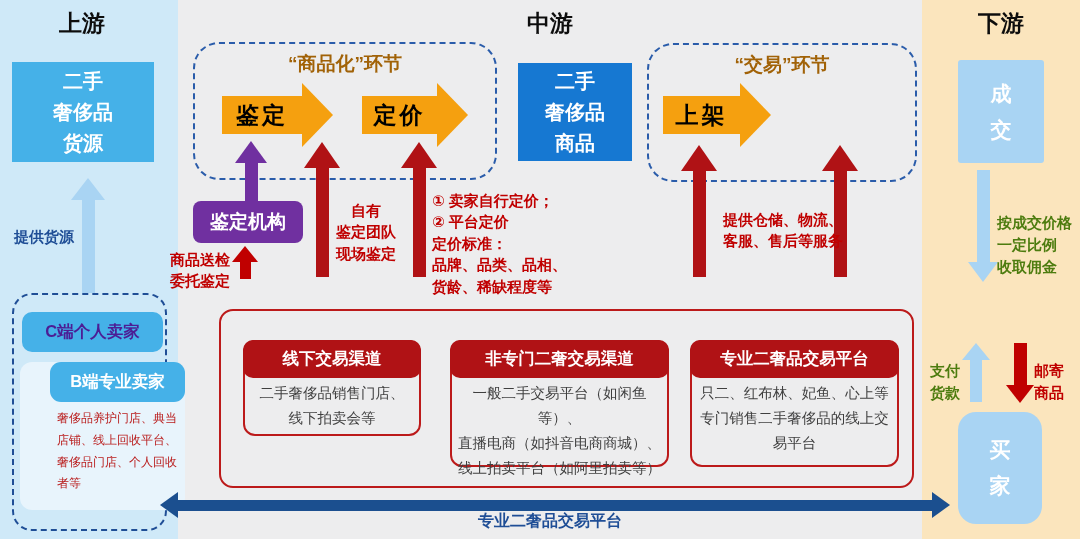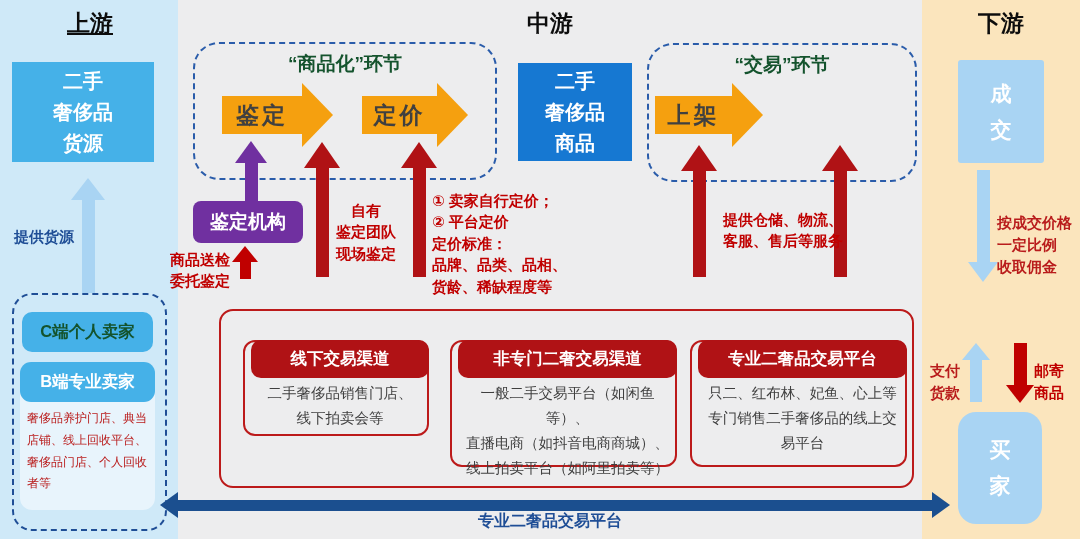--- a/index.html
+++ b/index.html
@@ -5,47 +5,47 @@
   html,body{margin:0;padding:0;}
   .canvas{position:relative;width:1080px;height:539px;overflow:hidden;
           font-family:"Liberation Sans","DejaVu Sans",sans-serif;background:#ededee;}
   .abs{position:absolute;}
   .t{white-space:pre-line;}
   
   .bg-up{left:0;top:0;width:178px;height:539px;background:#cfe9f8;}
   .bg-mid{left:178px;top:0;width:744px;height:539px;background:#ededee;}
   .bg-down{left:922px;top:0;width:158px;height:539px;background:#fbe5bd;}
   .coltitle{top:8px;font-size:23px;font-weight:bold;color:#0d0d0d;text-align:center;}
-  .t-up{left:8px;width:164px;text-decoration:underline;}
+  .t-up{left:0;width:164px;}
   .t-mid{left:178px;width:744px;}
   .t-down{left:922px;width:158px;}
   
   .source-box{left:12px;top:62px;width:142px;height:100px;background:#45b1e8;color:#fff;
     font-weight:bold;font-size:20px;line-height:1.55;display:flex;align-items:center;justify-content:center;text-align:center;}
   .supply-label{left:14px;top:228px;font-size:15px;font-weight:bold;color:#1f4e96;}
   .sellers-group{left:12px;top:293px;width:151px;height:234px;border:2px dashed #1f4e96;border-radius:20px;}
-  .c-seller{left:22px;top:312px;width:131px;height:40px;background:#45b1e8;border-radius:10px;color:#14532d;
+  .c-seller{left:22px;top:312px;width:141px;height:40px;background:#45b1e8;border-radius:10px;color:#4c1d95;
     font-weight:bold;font-size:16.5px;display:flex;align-items:center;justify-content:center;z-index:2;}
-  .b-card{left:20px;top:362px;width:135px;height:148px;background:#e8f4fc;border-radius:12px;z-index:2;}
+  .b-card{left:20px;top:362px;width:135px;height:148px;background:#e8f4fc;border-radius:12px;z-index:2;padding-left:30px;}
   .b-header{height:40px;background:#45b1e8;border-radius:11px;color:#fff;font-weight:bold;font-size:16.5px;
     display:flex;align-items:center;justify-content:center;}
   .b-desc{padding:6px 7px;font-size:12px;line-height:1.82;color:#b91c1c;}
   
   .group{border:2.5px dashed #2a5caa;border-radius:26px;z-index:1;}
   .group-comm{left:193px;top:42px;width:300px;height:134px;}
   .group-trade{left:647px;top:43px;width:266px;height:135px;}
-  .group-title{position:absolute;top:7px;left:0;width:100%;text-align:center;color:#14532d;font-weight:bold;font-size:19px;}
+  .group-title{position:absolute;top:7px;left:0;width:100%;text-align:center;color:#a16207;font-weight:bold;font-size:19px;}
   
   .oarr{display:flex;align-items:center;height:64px;top:83px;z-index:2;}
-  .oarr .sh{height:38px;background:#f5a00f;color:#404040;font-weight:bold;font-size:23px;letter-spacing:3px;
+  .oarr .sh{height:38px;background:#f5a00f;color:#000000;font-weight:bold;font-size:23px;letter-spacing:3px;
     display:flex;align-items:center;justify-content:center;}
   .oarr .hd{width:0;height:0;border-top:32px solid transparent;border-bottom:32px solid transparent;border-left:31px solid #f5a00f;}
   .oa1{left:222px;}.oa1 .sh{width:80px;}
   .oa2{left:362px;}.oa2 .sh{width:75px;}
-  .oa3{left:655px;}.oa3 .sh{width:77px;}
+  .oa3{left:655px;}.oa3 .sh{width:77px;margin-left:8px;}
   .oa4{left:793px;}.oa4 .sh{width:69px;}
   
   .product-box{left:518px;top:63px;width:114px;height:98px;background:#1678d2;color:#fff;font-weight:bold;font-size:20px;
     line-height:1.55;display:flex;align-items:center;justify-content:center;text-align:center;z-index:2;}
   
   .varr{display:flex;flex-direction:column;align-items:center;z-index:2;}
   .tri{width:0;height:0;}
   .sup-ar{left:71px;top:178px;}
   .sup-ar .tri{border-left:17px solid transparent;border-right:17px solid transparent;border-bottom:22px solid #a9d4f3;}
   .sup-ar .sh{width:13px;height:93px;background:#a9d4f3;}
@@ -77,39 +77,39 @@
   .rnote{color:#c00000;font-weight:bold;font-size:15px;line-height:1.42;z-index:2;}
   .n-send{left:170px;top:249px;}
   .n-team{left:330px;top:200px;width:72px;text-align:center;}
   .n-methods{left:432px;top:190px;}
   .n-standard{left:432px;top:233px;}
   .n-services{left:723px;top:209px;}
   
   .channels-bar{left:218px;top:291px;width:826px;height:33px;background:#b01215;border-radius:6px;color:#fff;
     font-weight:bold;font-size:20px;letter-spacing:2px;display:flex;align-items:center;justify-content:center;z-index:3;}
   .channels-container{left:219px;top:309px;width:691px;height:175px;border:2px solid #bc1a1a;border-radius:14px;z-index:1;}
-  .channel{border:2px solid #bc1a1a;border-radius:12px;z-index:2;padding-left:8px;}
+  .channel{border:2px solid #bc1a1a;border-radius:12px;z-index:2;}
   .channel-h{margin:-2px;background:#b01215;border-radius:10px;height:38px;color:#fff;font-weight:bold;font-size:16.5px;
     display:flex;align-items:center;justify-content:center;}
   .channel-b{padding:5px 3px;color:#3f3f3f;font-size:14.5px;line-height:1.72;text-align:center;}
   .ch1{left:243px;top:340px;width:174px;height:92px;}
   .ch2{left:450px;top:340px;width:215px;height:123px;}
   .ch3{left:690px;top:340px;width:205px;height:123px;}
   
   .dbl{left:160px;top:492px;width:790px;height:26px;display:flex;align-items:center;z-index:2;}
   .dbl .lh{width:0;height:0;border-top:13px solid transparent;border-bottom:13px solid transparent;border-right:18px solid #1b4f8f;}
   .dbl .sh{flex:1;height:11px;background:#1b4f8f;}
   .dbl .rh{width:0;height:0;border-top:13px solid transparent;border-bottom:13px solid transparent;border-left:18px solid #1b4f8f;}
   .role-note{left:178px;top:511px;width:744px;text-align:center;color:#1f4e96;font-weight:bold;font-size:16px;z-index:2;}
   
   .deal-box{left:958px;top:60px;width:86px;height:103px;background:#a9d4f3;border-radius:3px;color:#fff;font-weight:bold;
     font-size:21px;line-height:1.7;display:flex;align-items:center;justify-content:center;text-align:center;}
   .buyer-box{left:958px;top:412px;width:84px;height:112px;background:#a9d4f3;border-radius:18px;color:#fff;font-weight:bold;
     font-size:21px;line-height:1.7;display:flex;align-items:center;justify-content:center;text-align:center;}
-  .bnote{color:#b91c1c;font-weight:bold;font-size:15px;line-height:1.45;z-index:2;}
+  .bnote{color:#4d7c0f;font-weight:bold;font-size:15px;line-height:1.45;z-index:2;}
   .n-comm{left:997px;top:212px;}
   .n-pay{left:930px;top:360px;}
   .n-ship{left:1034px;top:360px;color:#c00000;}
 </style>
 </head>
 <body>
 
 <div class="canvas">
 
   <div class="abs bg-up"></div>

